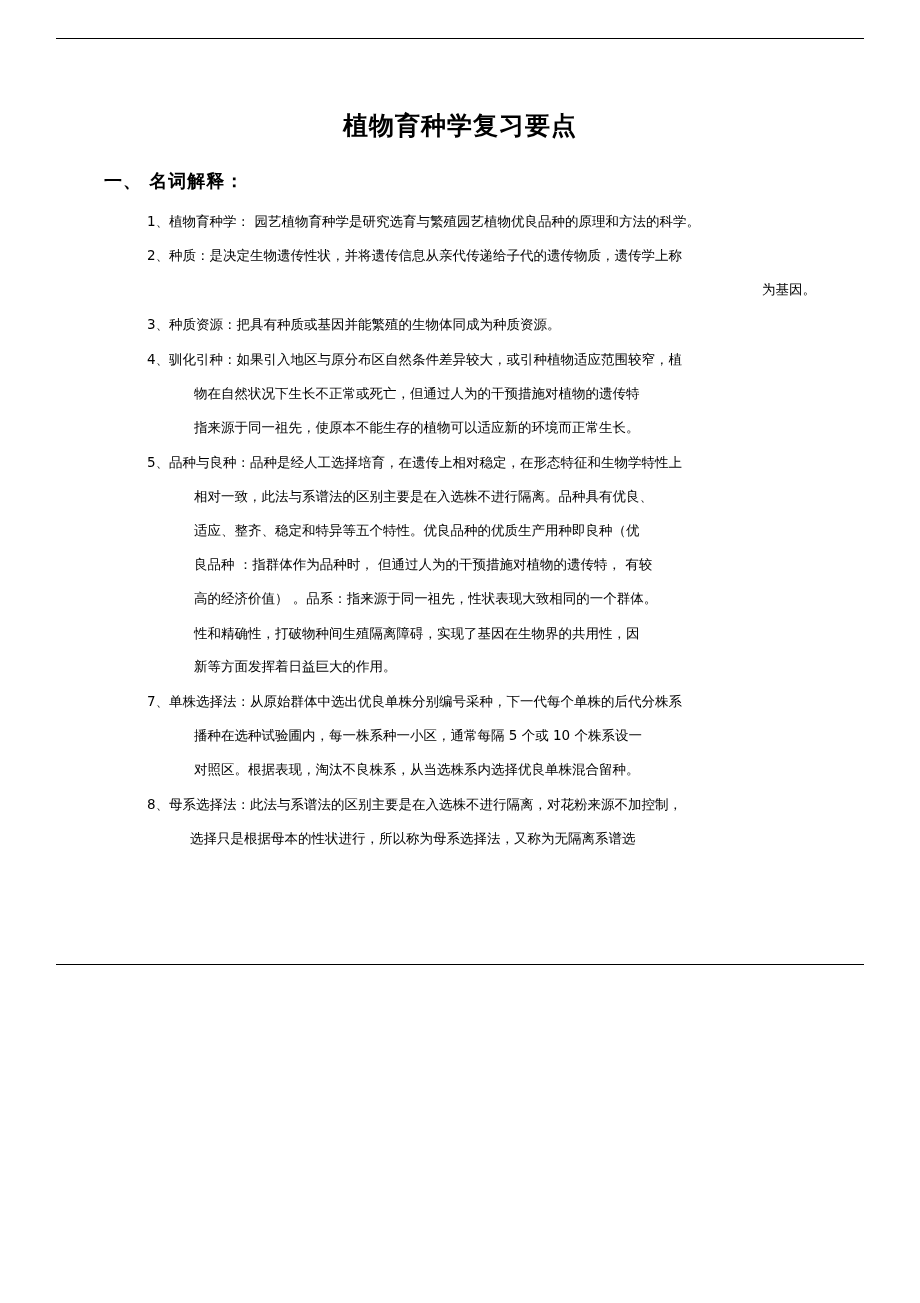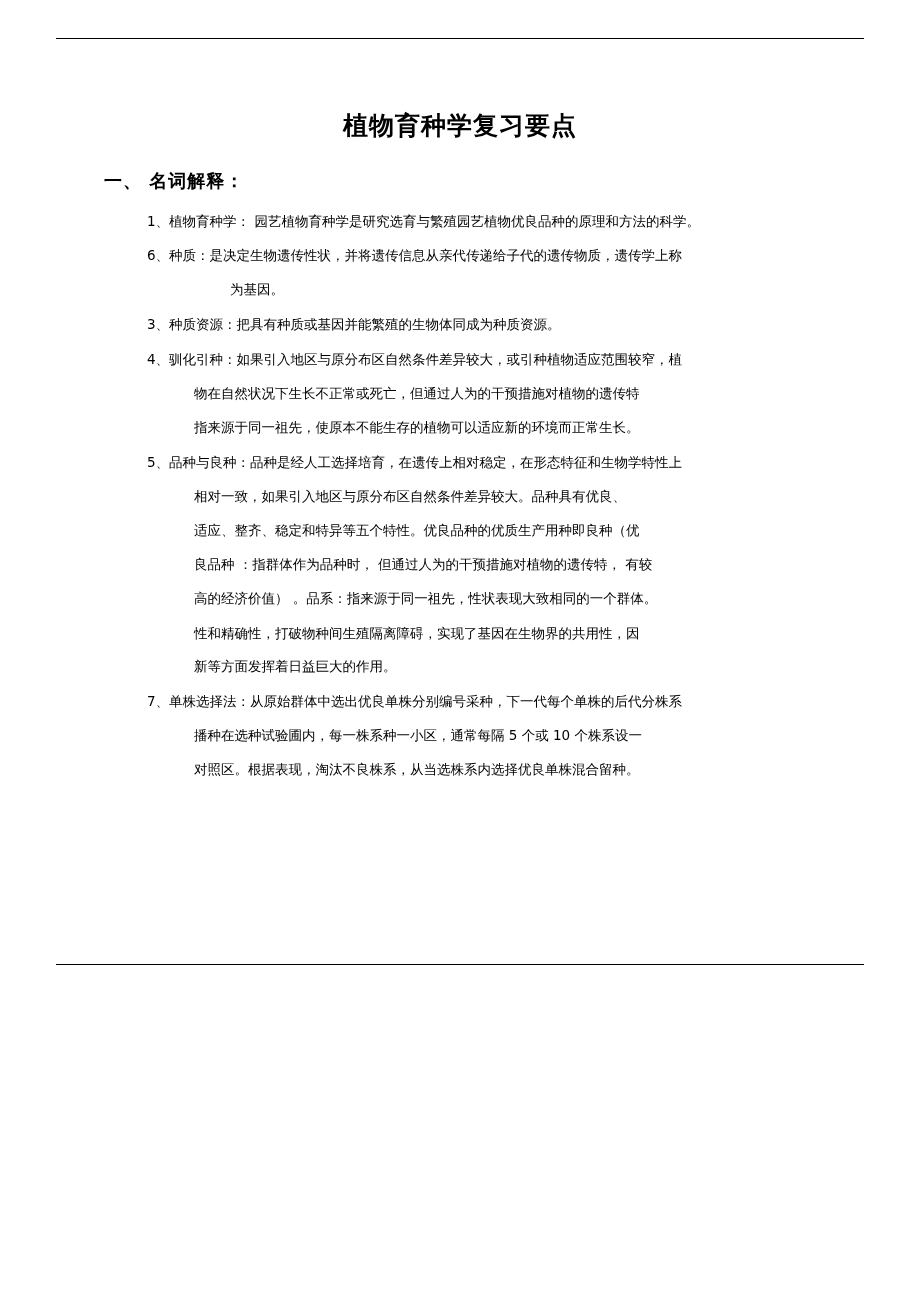--- a/index.html
+++ b/index.html
@@ -64,20 +64,21 @@
     line-height: 1.55;
   }
   .entry .first-line {
     text-indent: 0;
   }
   .entry .cont-line {
     margin-left: 90px;
   }
   .entry .cont-line.deep {
     margin-left: 126px;
+    text-align: right;
   }
   .entry .cont-line.tight {
     margin-left: 86px;
   }
   .entry-line {
     margin-bottom: 13px;
     margin-left: 43px;
   }
   .entry-line:last-child {
     margin-bottom: 0;
@@ -97,46 +98,50 @@
 
     <h1 class="doc-title">植物育种学复习要点</h1>
 
     <h2 class="section-heading">一、 名词解释：</h2>
 
     <div id="entries">
         <div class="entry entry-block">
           <div class="entry-line first-line">1、植物育种学：  园艺植物育种学是研究选育与繁殖园艺植物优良品种的原理和方法的科学。</div>
         </div>
         <div class="entry entry-block">
-          <div class="entry-line first-line">6、种质：是决定生物遗传性状，并将遗传信息从亲代传递给子代的遗传物质，遗传学上称</div>
+          <div class="entry-line first-line">2、种质：是决定生物遗传性状，并将遗传信息从亲代传递给子代的遗传物质，遗传学上称</div>
           <div class="entry-line cont-line deep">为基因。</div>
         </div>
         <div class="entry entry-block">
           <div class="entry-line first-line">3、种质资源：把具有种质或基因并能繁殖的生物体同成为种质资源。</div>
         </div>
         <div class="entry entry-block">
           <div class="entry-line first-line">4、驯化引种：如果引入地区与原分布区自然条件差异较大，或引种植物适应范围较窄，植</div>
           <div class="entry-line cont-line">物在自然状况下生长不正常或死亡，但通过人为的干预措施对植物的遗传特</div>
           <div class="entry-line cont-line">指来源于同一祖先，使原本不能生存的植物可以适应新的环境而正常生长。</div>
         </div>
         <div class="entry entry-block">
           <div class="entry-line first-line">5、品种与良种：品种是经人工选择培育，在遗传上相对稳定，在形态特征和生物学特性上</div>
-          <div class="entry-line cont-line">相对一致，如果引入地区与原分布区自然条件差异较大。品种具有优良、</div>
+          <div class="entry-line cont-line">相对一致，此法与系谱法的区别主要是在入选株不进行隔离。品种具有优良、</div>
           <div class="entry-line cont-line">适应、整齐、稳定和特异等五个特性。优良品种的优质生产用种即良种（优</div>
           <div class="entry-line cont-line">良品种 ：指群体作为品种时， 但通过人为的干预措施对植物的遗传特， 有较</div>
           <div class="entry-line cont-line">高的经济价值） 。品系：指来源于同一祖先，性状表现大致相同的一个群体。</div>
         </div>
         <div class="entry entry-block">
           <div class="entry-line cont-line">性和精确性，打破物种间生殖隔离障碍，实现了基因在生物界的共用性，因</div>
           <div class="entry-line cont-line">新等方面发挥着日益巨大的作用。</div>
         </div>
         <div class="entry entry-block">
           <div class="entry-line first-line">7、单株选择法：从原始群体中选出优良单株分别编号采种，下一代每个单株的后代分株系</div>
           <div class="entry-line cont-line">播种在选种试验圃内，每一株系种一小区，通常每隔 5 个或 10 个株系设一</div>
           <div class="entry-line cont-line">对照区。根据表现，淘汰不良株系，从当选株系内选择优良单株混合留种。</div>
         </div>
+        <div class="entry entry-block">
+          <div class="entry-line first-line">8、母系选择法：此法与系谱法的区别主要是在入选株不进行隔离，对花粉来源不加控制，</div>
+          <div class="entry-line cont-line tight">选择只是根据母本的性状进行，所以称为母系选择法，又称为无隔离系谱选</div>
+        </div>
       </div>
 
   </div>
 
   <div class="rule-bottom"></div>
 
 </div>
 
 </body></html>

